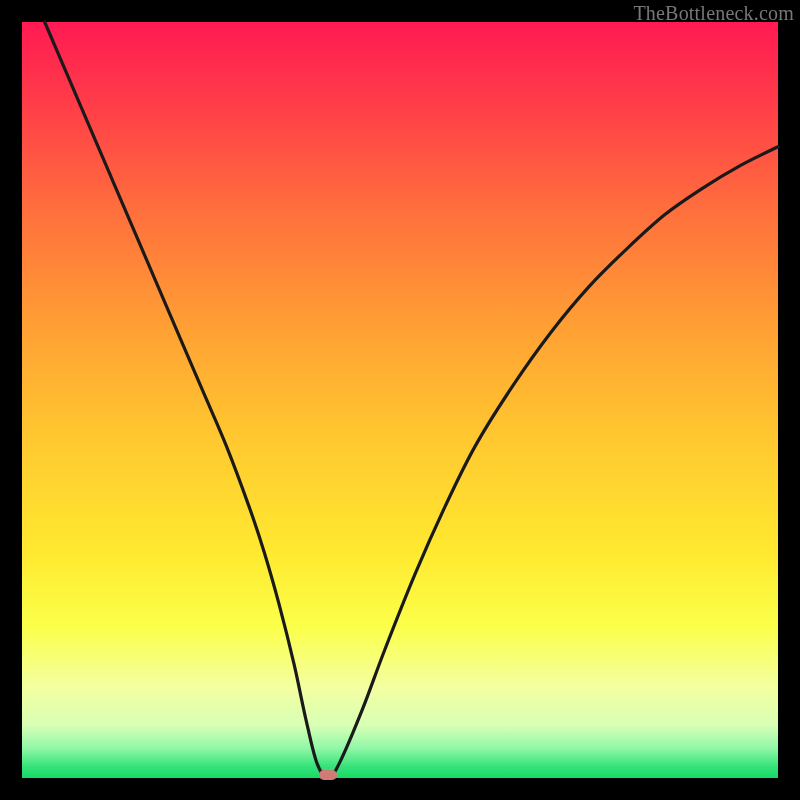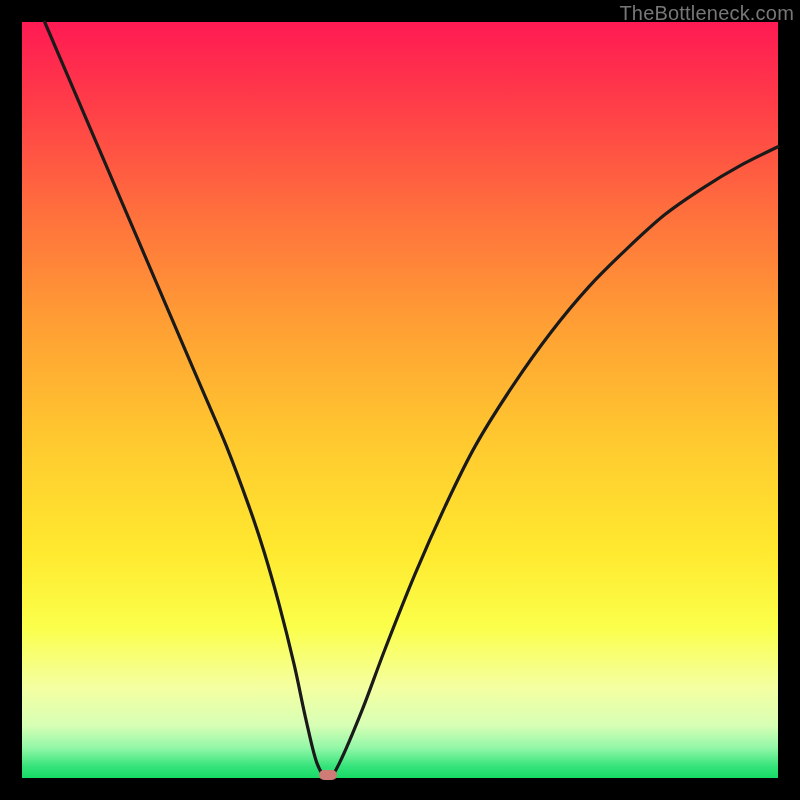--- a/index.html
+++ b/index.html
@@ -51,20 +51,21 @@
   }
   .watermark {
     position: absolute;
     top: 2px;
     right: 6px;
     color: #777;
     font-size: 20px;
     font-weight: 500;
     letter-spacing: 0.2px;
     user-select: none;
+    font-family: Liberation Serif, serif;
   }
   svg.curve {
     position: absolute;
     left: 0;
     top: 0;
     width: 756px;
     height: 756px;
     overflow: visible;
   }
   .marker {

